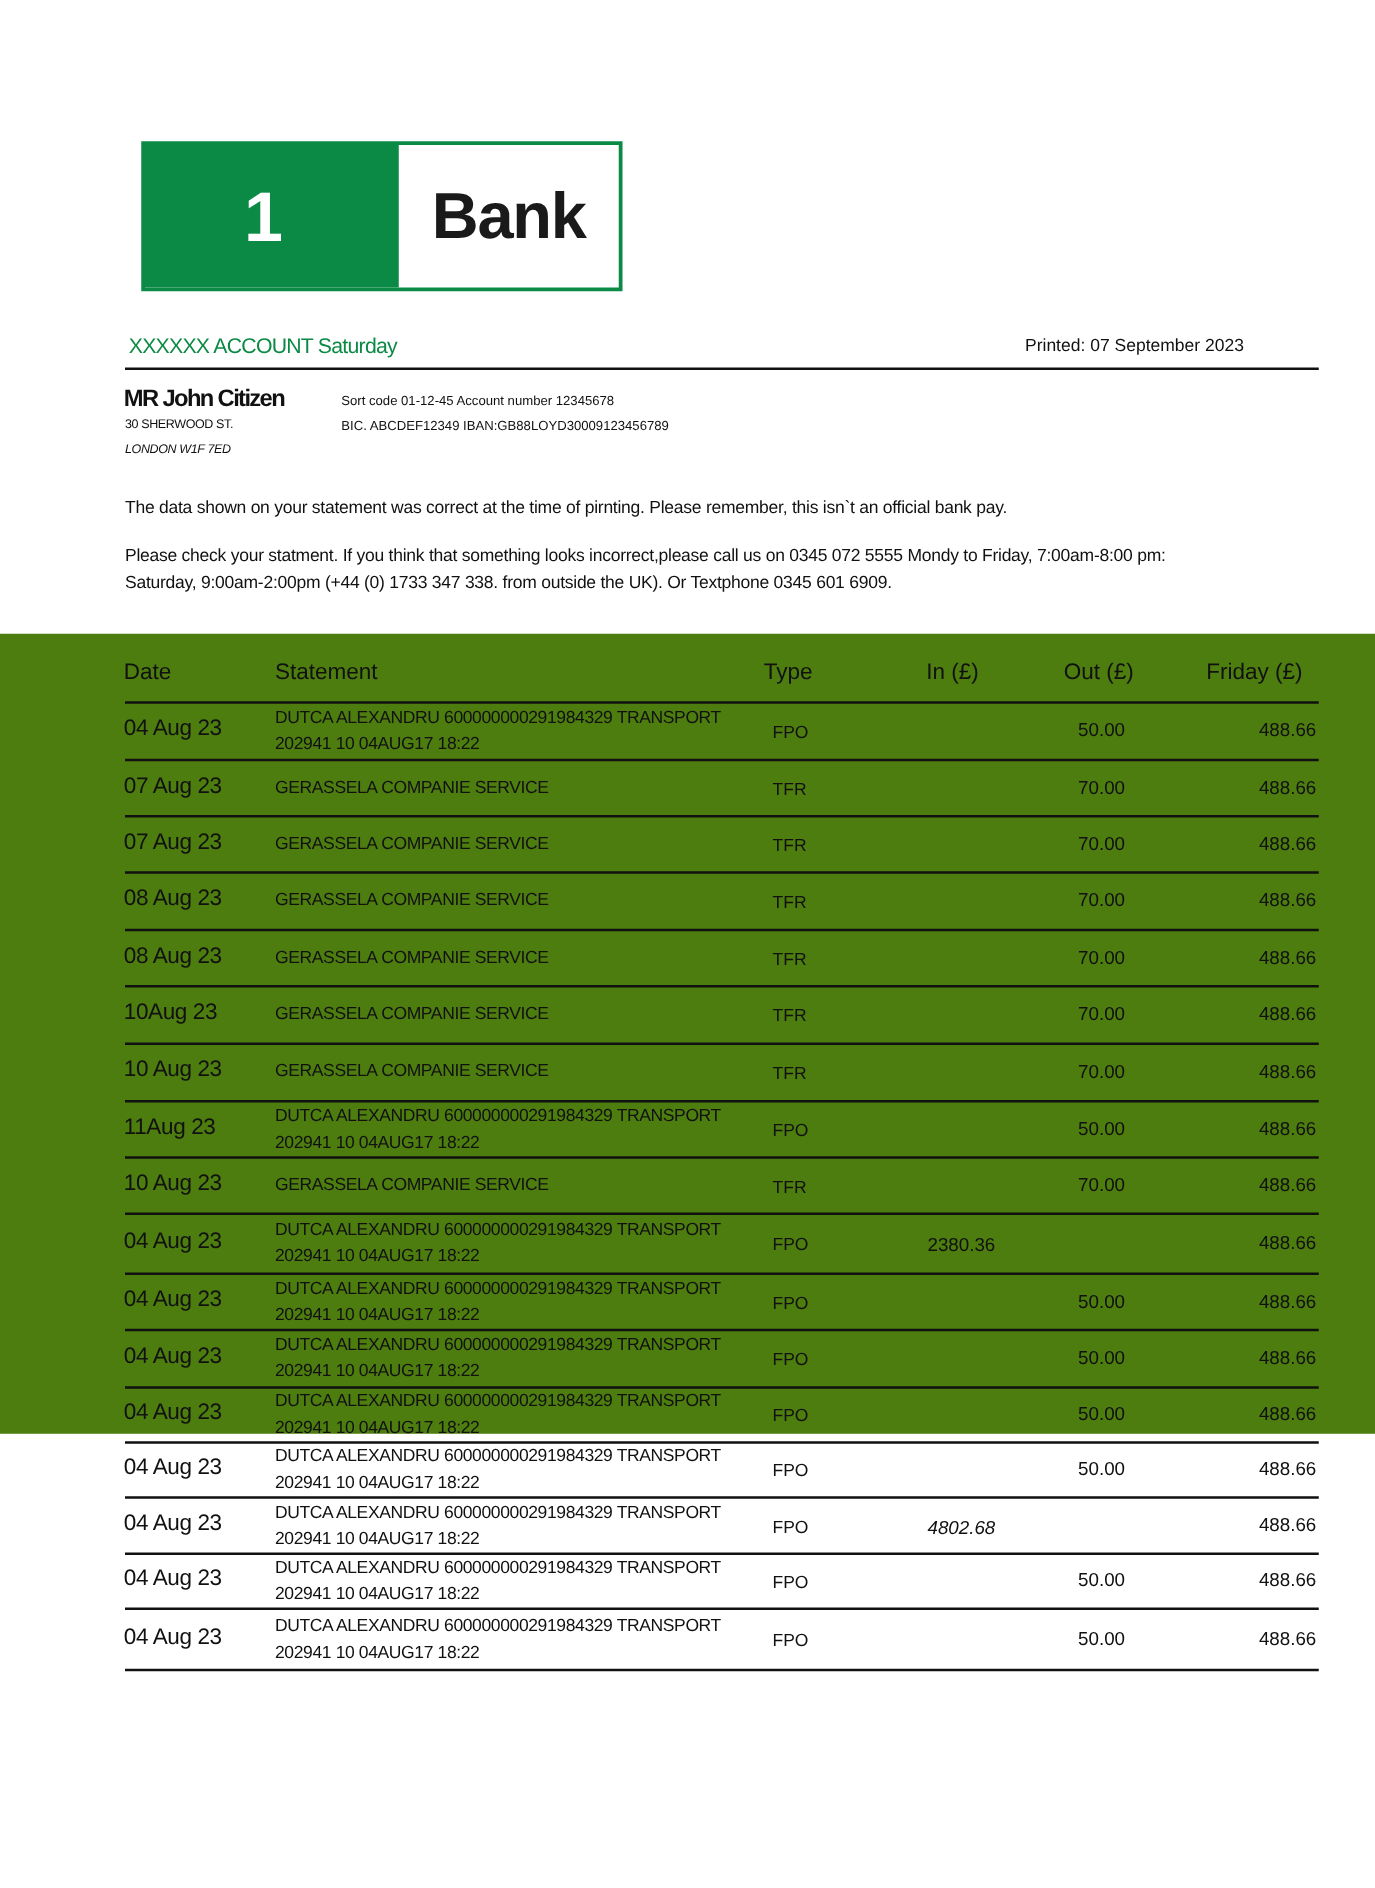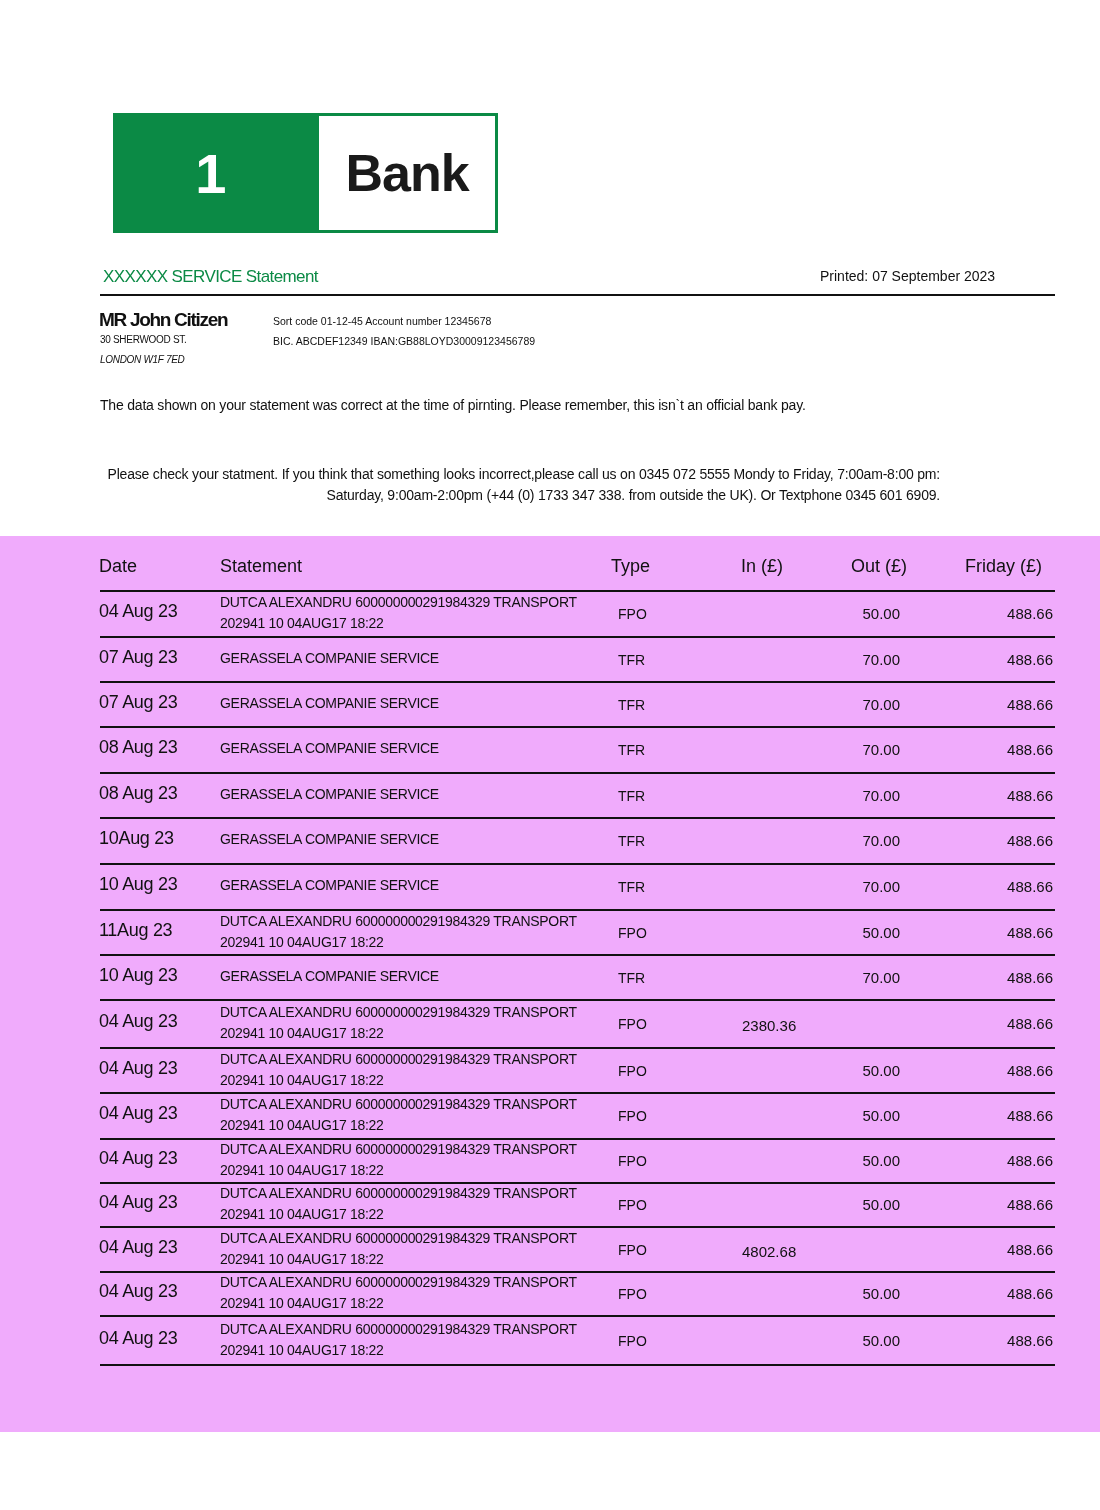--- a/index.html
+++ b/index.html
@@ -19,24 +19,24 @@
   .printed { position: absolute; left: 820px; top: 268px; font-size: 14px; color: #111; }
   .header-rule { position: absolute; left: 100px; top: 294px; width: 955px; height: 2px; background: #111; }
 
   .cust-name { position: absolute; left: 99px; top: 309px; font-size: 19px; font-weight: bold; letter-spacing: -1.3px; }
   .addr1 { position: absolute; left: 100px; top: 334px; font-size: 10px; letter-spacing: -0.3px; }
   .addr2 { position: absolute; left: 100px; top: 354px; font-size: 10px; letter-spacing: -0.3px; font-style: italic; }
   .acct1 { position: absolute; left: 273px; top: 315px; font-size: 10.5px; }
   .acct2 { position: absolute; left: 273px; top: 335px; font-size: 10.5px; }
 
   .note1 { position: absolute; left: 100px; top: 397px; font-size: 14px; letter-spacing: -0.2px; }
-  .note2 { position: absolute; left: 100px; top: 464px; width: 840px; font-size: 14px; line-height: 21px; letter-spacing: -0.2px; text-align: right; }
+  .note2 { position: absolute; left: 100px; top: 434px; width: 840px; font-size: 14px; line-height: 21px; letter-spacing: -0.2px; }
 
   
-  .panel { position: absolute; left: 0; top: 536px; width: 1100px; height: 896px; background: #f0abfc; }
+  .panel { position: absolute; left: 0; top: 507px; width: 1100px; height: 640px; background: #4d7c0f; }
   .thead { position: absolute; left: 0; top: 0; width: 1100px; height: 56px; }
   .th { position: absolute; top: 20px; font-size: 18px; color: #111; }
   .head-rule { position: absolute; left: 100px; top: 54px; width: 955px; height: 2px; background: #111; }
 
   .row { position: absolute; left: 0; width: 1100px; }
   .row .rule { position: absolute; left: 100px; right: 45px; bottom: 0; height: 2px; background: #111; }
   .c-date { position: absolute; left: 99px; font-size: 18px; letter-spacing: -0.3px; }
   .c-desc { position: absolute; left: 220px; font-size: 14px; line-height: 21px; letter-spacing: -0.3px; }
   .c-type { position: absolute; left: 618px; font-size: 14px; }
   .c-in   { position: absolute; left: 742px; font-size: 15px; }
@@ -48,21 +48,21 @@
 
 <div class="logo">
   <div class="logo-green">
     <span>1</span>&nbsp;
   </div>
   <div class="logo-white">
     <span>Bank</span>
   </div>
 </div>
 
-<div class="stmt-title">XXXXXX SERVICE Statement</div>
+<div class="stmt-title">XXXXXX ACCOUNT Saturday</div>
 <div class="printed">Printed: 07 September 2023</div>
 <div class="header-rule"></div>
 
 <div class="cust-name">MR John Citizen</div>
 <div class="addr1">30 SHERWOOD ST.</div>
 <div class="addr2">LONDON W1F 7ED</div>
 <div class="acct1">Sort code 01-12-45 Account number 12345678</div>
 <div class="acct2">BIC. ABCDEF12349  IBAN:GB88LOYD30009123456789</div>
 
 <div class="note1">The data shown on your statement was correct at the time of pirnting. Please remember, this isn`t an official bank pay.</div>
@@ -226,21 +226,21 @@
         <span class="c-bal" style="top: 12px;">488.66</span>
         <div class="rule"></div>
       </div>
       <div class="row" style="top: 692px; height: 45px;">
         <span class="c-date" style="top: 9px;">04 Aug 23</span>
         <div class="c-desc" style="top: 0px;">
           <div>DUTCA ALEXANDRU 600000000291984329 TRANSPORT</div>
           <div>202941 10 04AUG17 18:22</div>
         </div>
         <span class="c-type" style="top: 14px;">FPO</span>
-        <span class="c-in" style="top: 15px;">4802.68</span>
+        <span class="c-in" style="top: 15px; font-style: italic;">4802.68</span>
         <span class="c-out" style="top: 13px;"></span>
         <span class="c-bal" style="top: 13px;">488.66</span>
         <div class="rule"></div>
       </div>
       <div class="row" style="top: 737px; height: 44px;">
         <span class="c-date" style="top: 8px;">04 Aug 23</span>
         <div class="c-desc" style="top: -1px;">
           <div>DUTCA ALEXANDRU 600000000291984329 TRANSPORT</div>
           <div>202941 10 04AUG17 18:22</div>
         </div>

